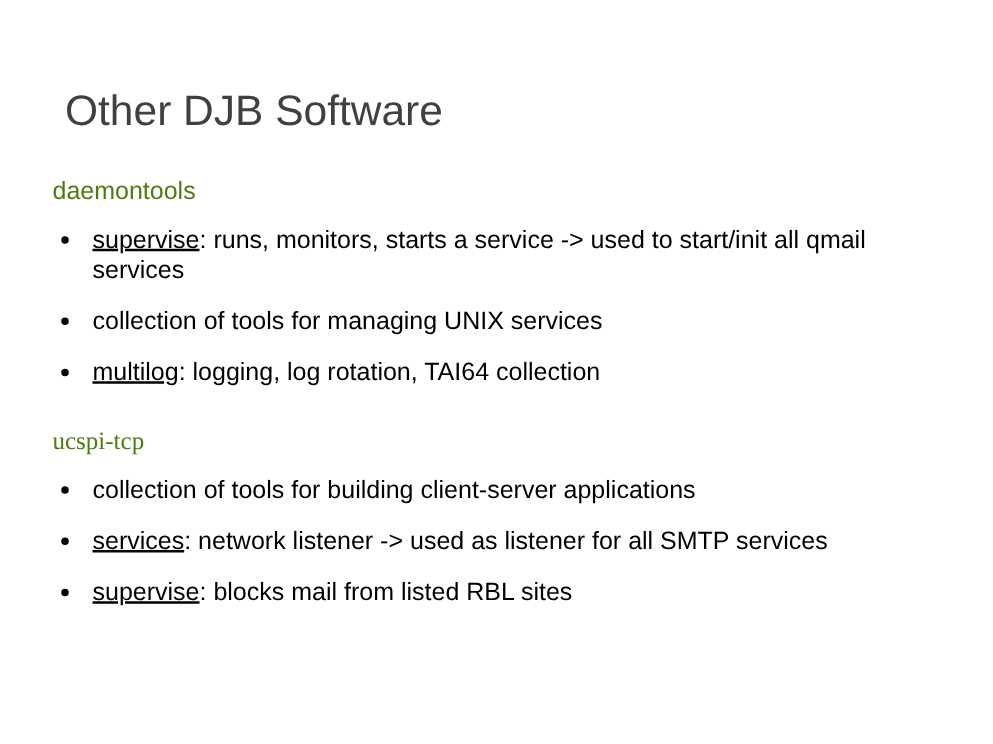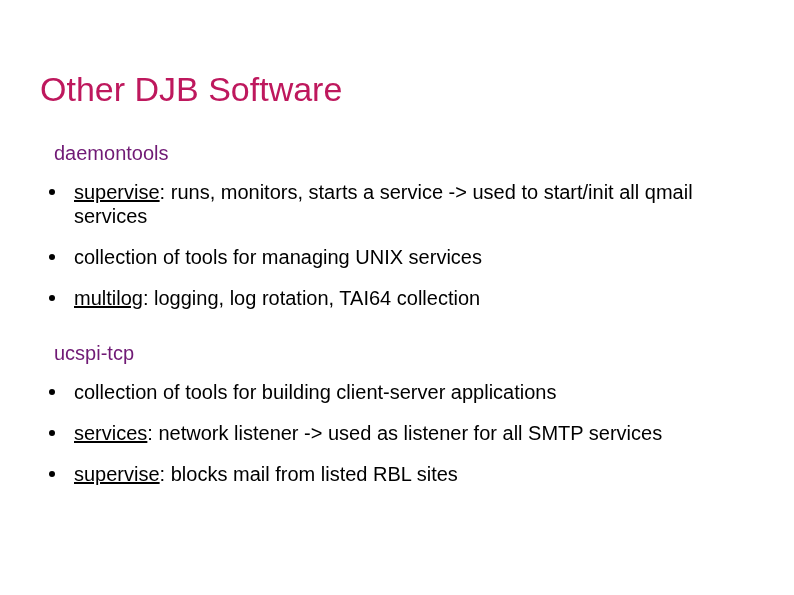--- a/index.html
+++ b/index.html
@@ -15,45 +15,46 @@
     -webkit-font-smoothing: antialiased;
   }
   .slide {
     position: relative;
     width: 794px;
     height: 595px;
     background: #ffffff;
   }
   .slide-title {
     position: absolute;
-    left: 40px;
+    left: 52px;
     top: 52px;
     font-size: 34px;
     line-height: 40px;
     font-weight: normal;
-    color: #be185d;
+    color: #404040;
     letter-spacing: 0px;
     white-space: nowrap;
     margin-top: 17px;
   }
   .content {
     position: absolute;
     left: 42px;
     top: 140px;
     width: 720px;
   }
   .section-heading {
     font-size: 20px;
     line-height: 26px;
-    color: #701a75;
-    margin: 0 0 14px 12px;
+    color: #4d7c0f;
+    margin: 0 0 14px 0;
     font-weight: normal;
   }
   .section-heading.second {
     margin-top: 30px;
+    font-family: Liberation Serif, serif;
   }
   ul.bullets {
     list-style: none;
     margin: 0 0 0 0;
     padding: 0;
   }
   ul.bullets li {
     position: relative;
     padding-left: 32px;
     font-size: 20px;

